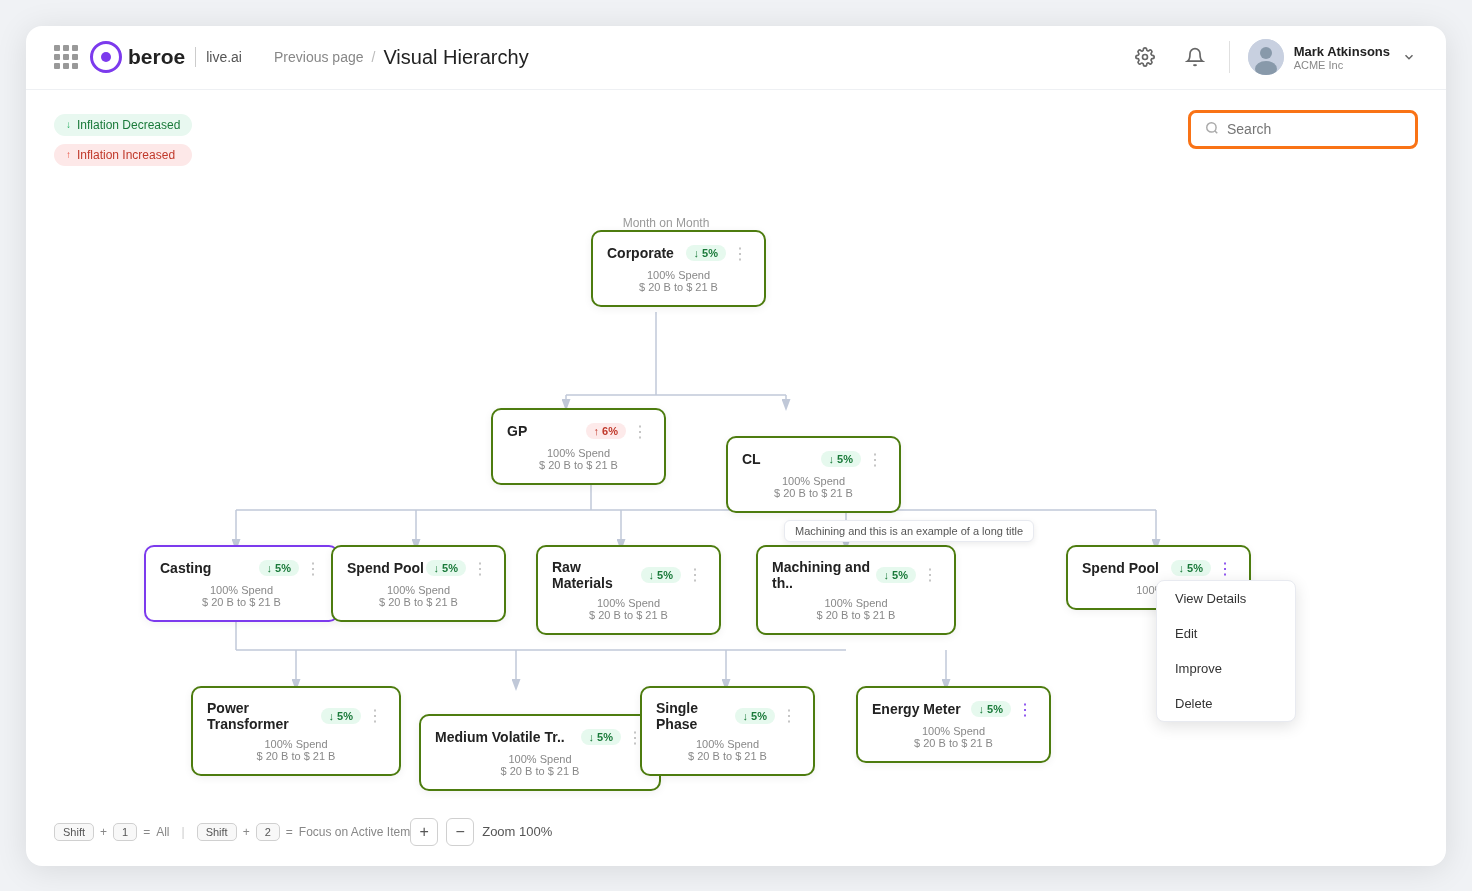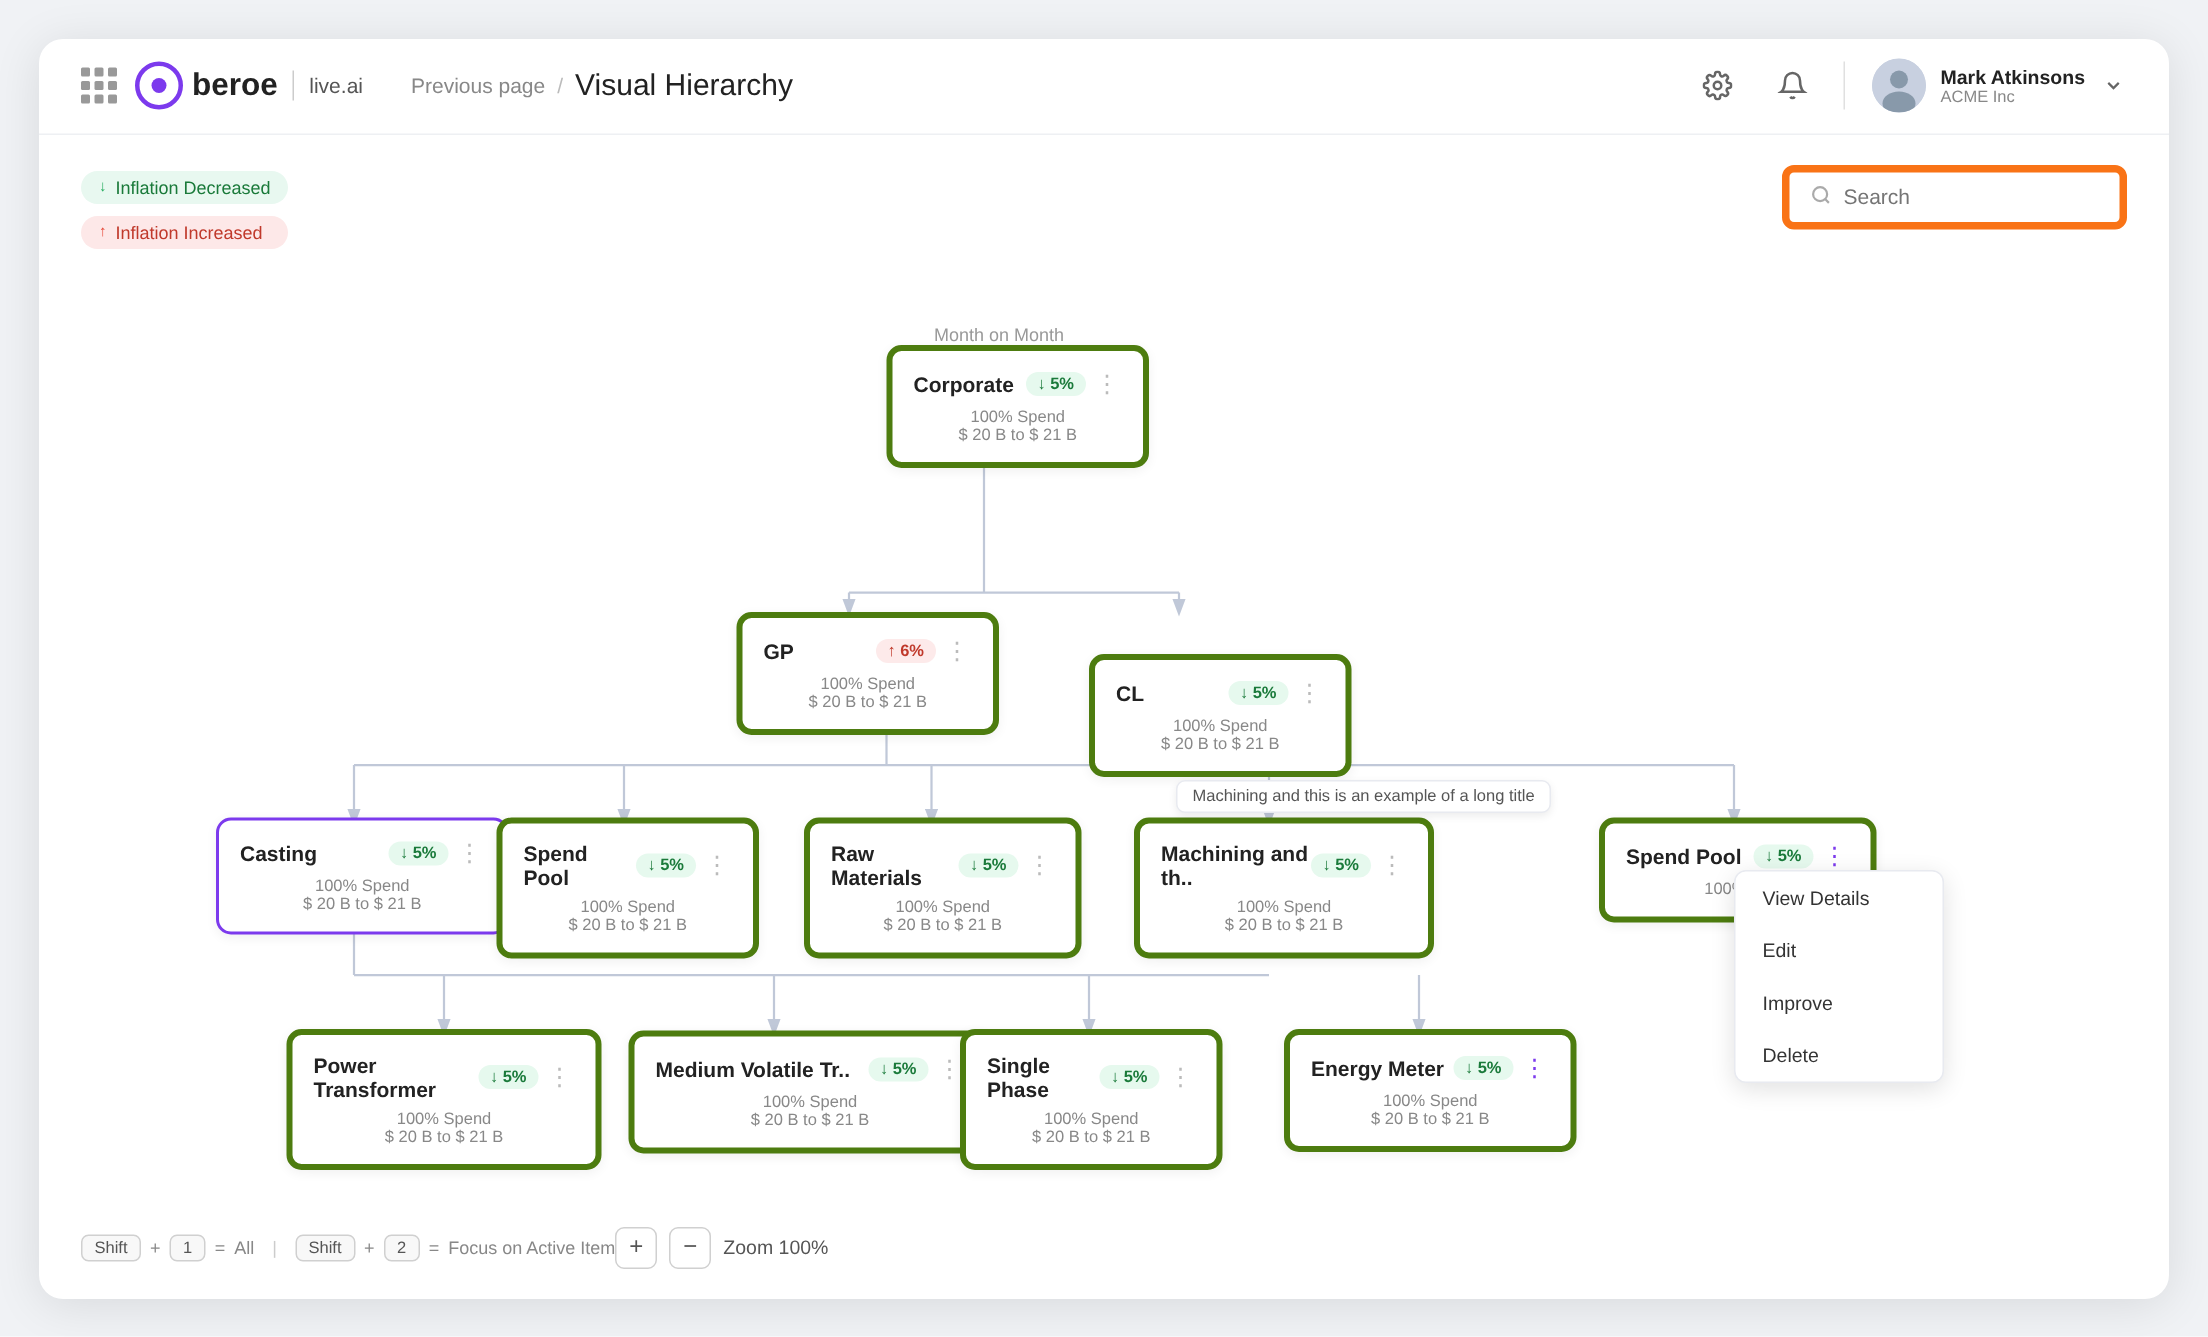--- a/index.html
+++ b/index.html
@@ -183,21 +183,21 @@
 
     
     .search-box {
       position: absolute;
       top: 20px;
       right: 28px;
       display: flex;
       align-items: center;
       gap: 8px;
       padding: 8px 14px;
-      border: 5px solid #f97316;
+      border: 3px solid #f97316;
       border-radius: 8px;
       background: #fff;
       width: 230px;
       z-index: 10;
     }
     .search-icon-svg {
       color: #aaa;
       font-size: 14px;
     }
     .search-input {
@@ -206,21 +206,21 @@
       font-size: 14px;
       color: #aaa;
       background: transparent;
       width: 100%;
     }
 
     
     .node-card {
       position: absolute;
       background: #fff;
-      border: 4px solid #4d7c0f;
+      border: 2px solid #4d7c0f;
       border-radius: 10px;
       padding: 12px 14px;
       box-shadow: 0 2px 8px rgba(0,0,0,0.06);
       min-width: 160px;
     }
     .node-card.active {
       border: 2px solid #7c3aed;
     }
     .node-card-header {
       display: flex;
@@ -616,21 +616,21 @@
           <span class="node-badge badge-green">↓ <span>5%</span></span>
           <span class="node-dots">⋮</span>
         </div>
       </div>
       <div class="node-footer">
         <span>100% Spend</span>
         <span>$ 20 B to $ 21 B</span>
       </div>
     </div>
 
-    <div class="node-card" style="left:393px; top:597px; width:242px;">
+    <div class="node-card" style="left:393px; top:624px; width:242px;">
       <div class="node-card-header">
         <span class="node-title">Medium Volatile Tr..</span>
         <div style="display:flex;align-items:center;gap:4px;">
           <span class="node-badge badge-green">↓ <span>5%</span></span>
           <span class="node-dots">⋮</span>
         </div>
       </div>
       <div class="node-footer">
         <span>100% Spend</span>
         <span>$ 20 B to $ 21 B</span>

